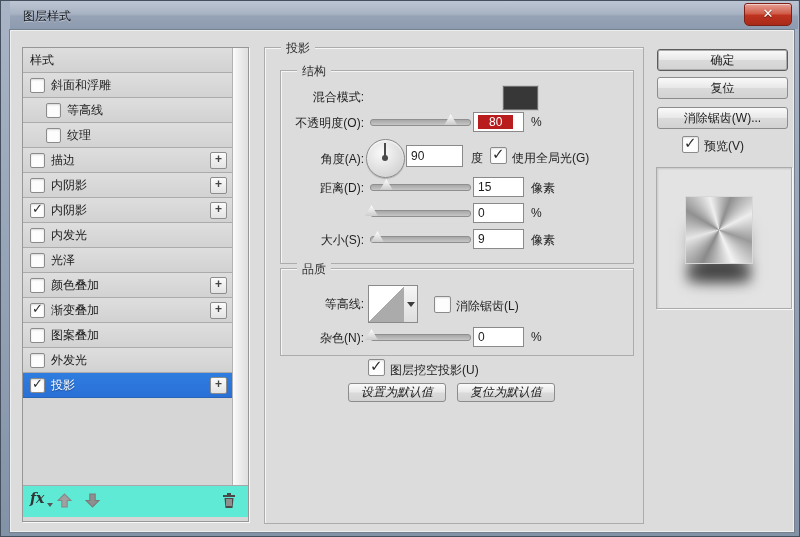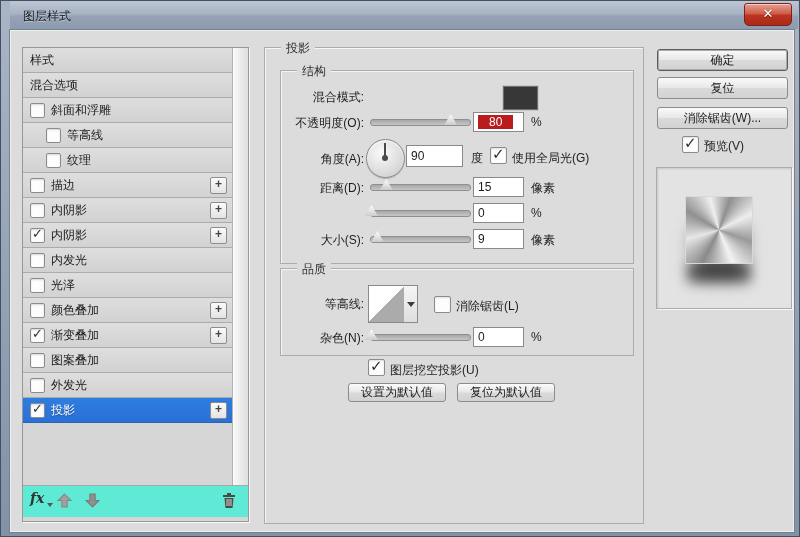--- a/index.html
+++ b/index.html
@@ -56,21 +56,21 @@
   .checkbox{position:absolute;width:15px;height:15px;background:#fdfdfd;border:1px solid #8b8b8b;border-radius:2px;box-shadow:inset 0 1px 2px rgba(0,0,0,.12);cursor:pointer;}
   .checkbox.checked::after{content:"\2713";position:absolute;left:1px;top:-3px;font-size:15px;font-weight:bold;color:#2b2b2b;}
   .cbl{position:absolute;color:#1e1e1e;white-space:nowrap;}
 
   .contour{position:absolute;left:358px;top:255px;width:50px;height:38px;border:1px solid #8a8a8a;background:#fff;box-sizing:border-box;cursor:pointer;}
   .contour .pic{position:absolute;left:0;top:0;bottom:0;width:35px;background:linear-gradient(135deg,#ffffff 49.5%,#ababab 50%);border-right:1px solid #9c9c9c;}
   .contour .strip{position:absolute;right:0;top:0;bottom:0;width:13px;background:linear-gradient(#f6f6f6,#dedede);}
   .contour .strip i{position:absolute;left:3px;top:16px;width:0;height:0;border-left:4px solid transparent;border-right:4px solid transparent;border-top:5px solid #3c3c3c;}
 
   .btn{position:absolute;background:linear-gradient(#fafafa,#e8e8e8 48%,#dadada 52%,#d2d2d2);border:1px solid #8c8c8c;border-radius:3px;text-align:center;color:#1b1b1b;cursor:pointer;box-sizing:border-box;}
-  .btn-sm{height:19px;line-height:17px;font-size:12px;}
+  .btn-sm{height:19px;line-height:17px;font-size:12px;font-style:italic;}
   .btn-r{left:647px;width:131px;height:22px;line-height:20px;}
   .btn-default{border:1px solid #5c5c5c;box-shadow:inset 0 0 0 1px #ababab;}
 
   .preview-panel{position:absolute;left:646px;top:137px;width:134px;height:140px;background:#e3e3e3;border:1px solid #ababab;box-shadow:inset 1px 1px 2px rgba(0,0,0,.12),1px 1px 0 rgba(255,255,255,.8);}
   .metal{position:absolute;left:28px;top:28px;width:66px;height:66px;border:1px solid #d8d8d8;background:conic-gradient(from 20deg,#8f8f8f,#ededed 12%,#9a9a9a 25%,#f3f3f3 38%,#8a8a8a 52%,#e6e6e6 65%,#909090 78%,#efefef 90%,#8f8f8f);box-shadow:0 24px 16px -8px rgba(0,0,0,.55);}
   .metal-shadow{position:absolute;left:30px;top:96px;width:64px;height:18px;background:rgba(35,35,35,.5);filter:blur(6px);}
 </style>
 </head>
 <body>
 
@@ -79,23 +79,20 @@
     <span class="title">图层样式</span>
     <div class="close-btn">✕</div>
   </div>
 
   <div class="content">
 
     <div class="sidebar">
       <div class="sb-list" id="sidebar-list">
           <div class="sb-row">
             <span class="sb-label">样式</span>
-          </div>
-          <div class="sb-row">
-            <span class="sb-label">混合选项</span>
           </div>
           <div class="sb-row">
             <span class="cb"></span>
             <span class="sb-label">斜面和浮雕</span>
           </div>
           <div class="sb-row indent">
             <span class="cb"></span>
             <span class="sb-label">等高线</span>
           </div>
           <div class="sb-row indent">

